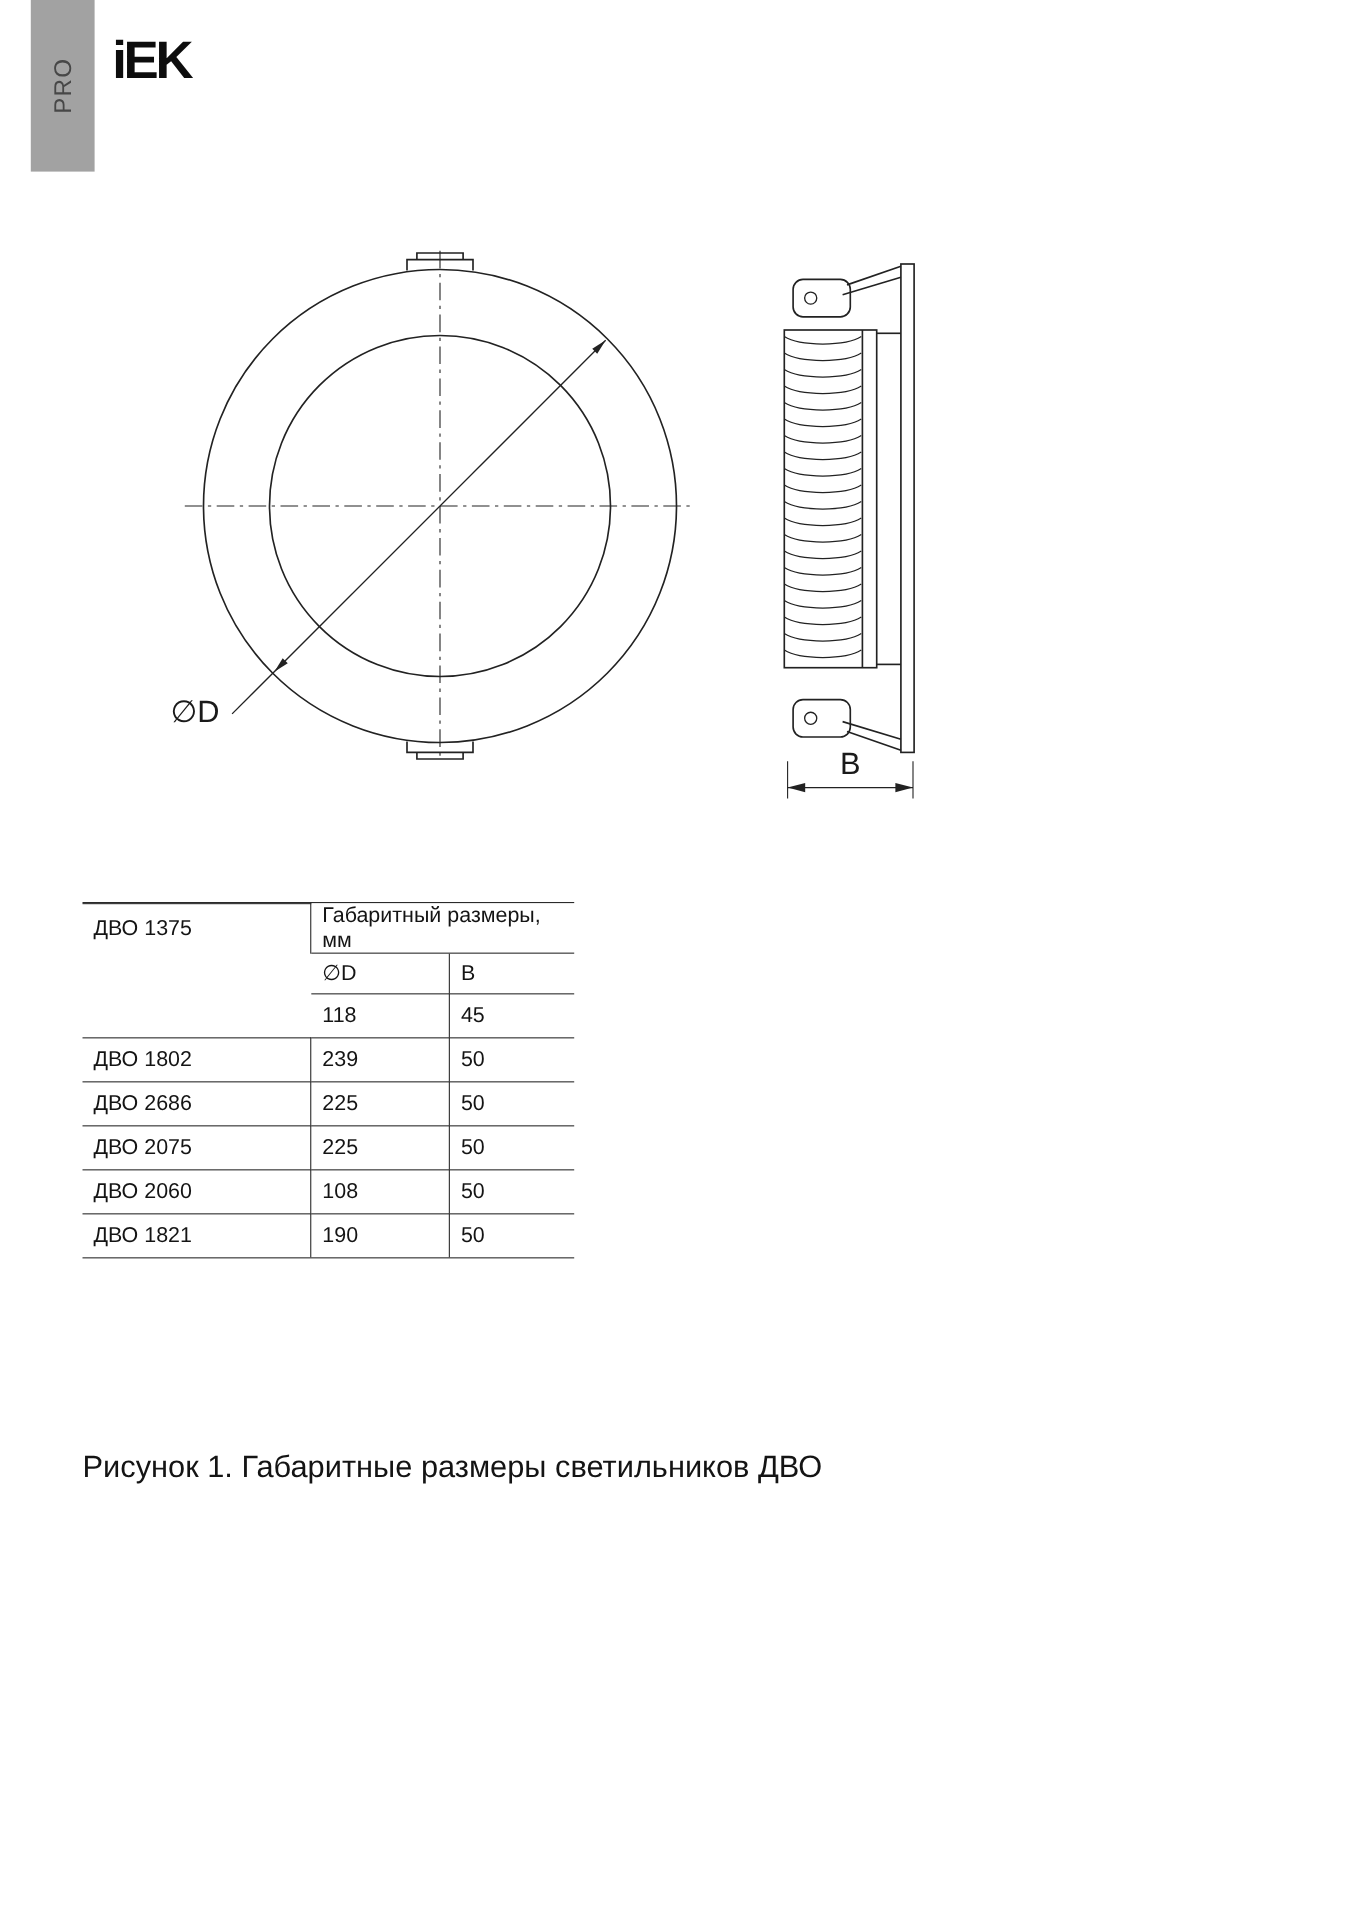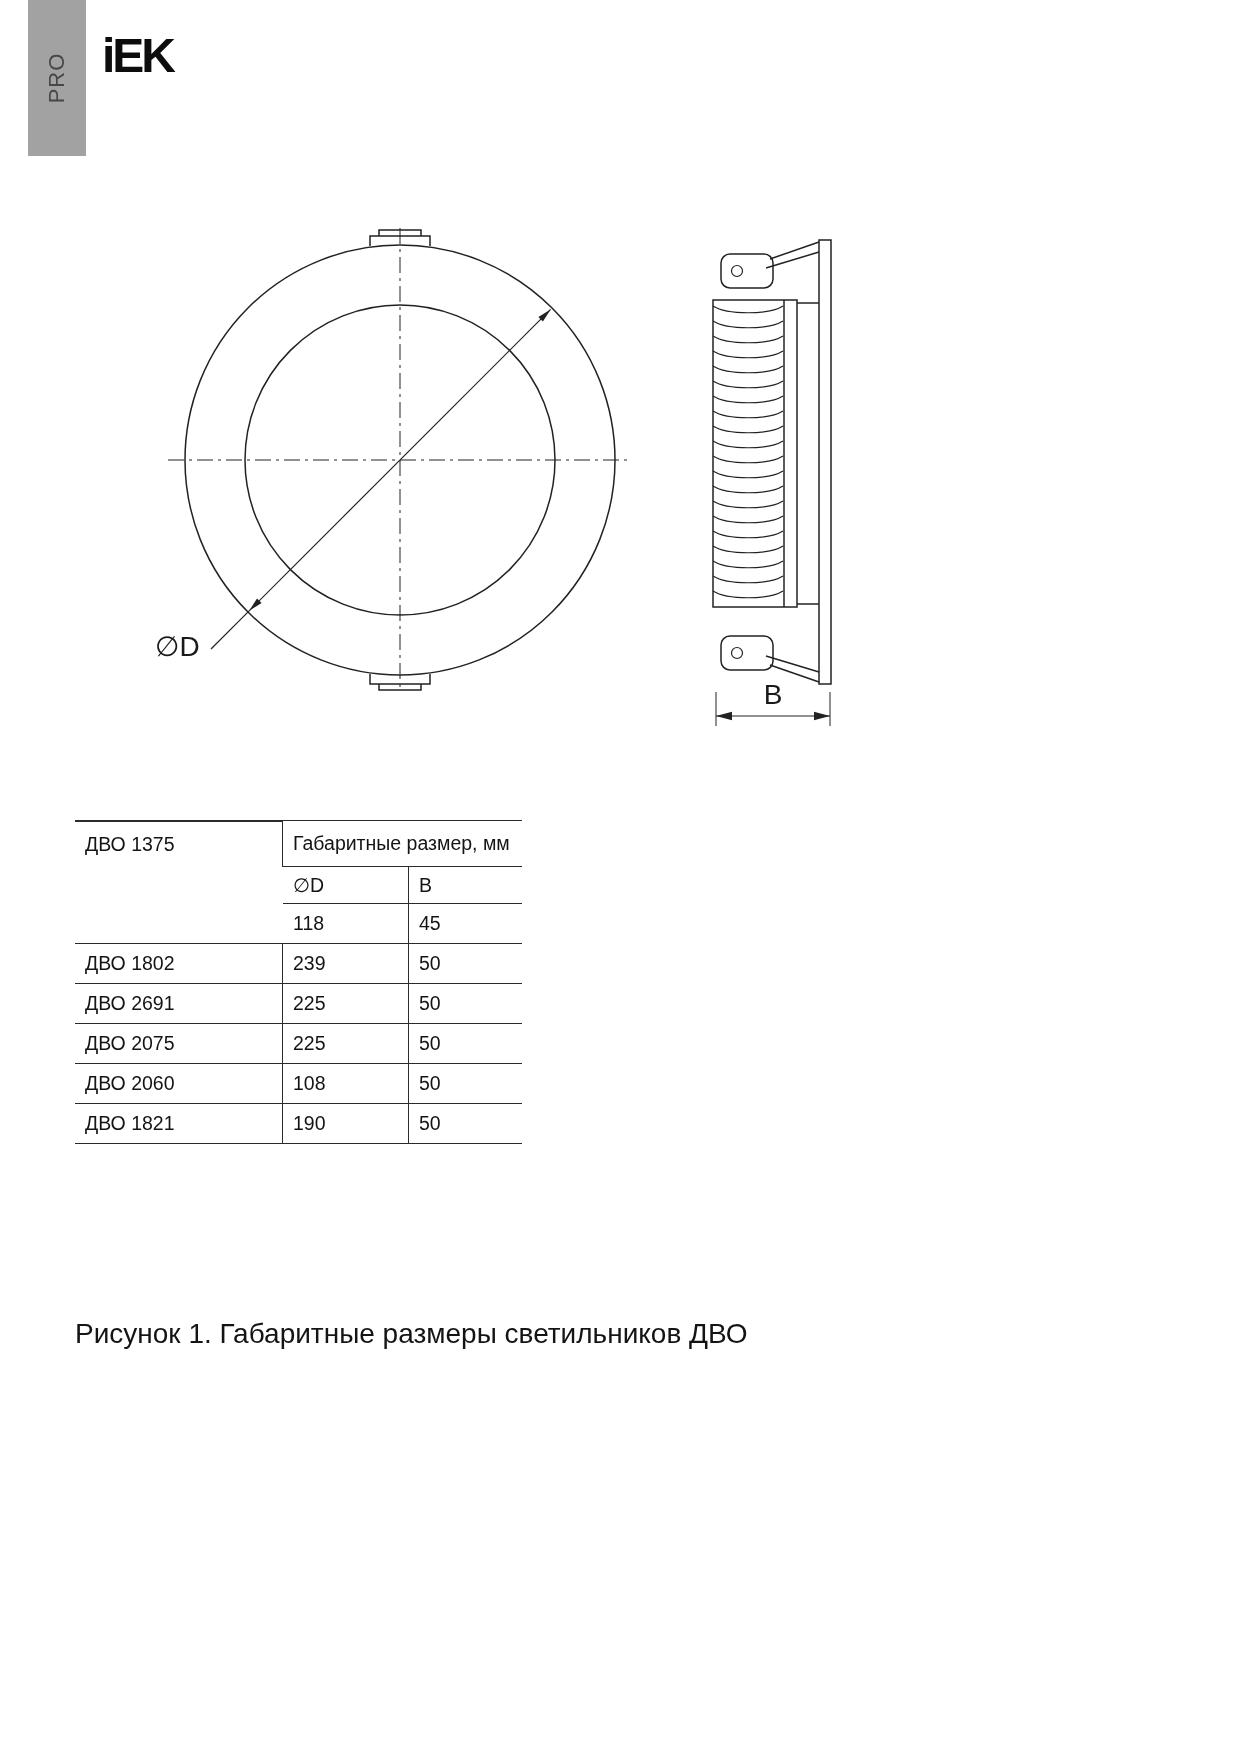--- a/index.html
+++ b/index.html
@@ -119,33 +119,33 @@
         <line x1="830" y1="692" x2="830" y2="726" stroke-width="1"></line>
         <line x1="716" y1="716" x2="830" y2="716" stroke-width="1.2"></line>
         <polygon points="716,716 732,711.8 732,720.2" fill="#222" stroke="none"></polygon>
         <polygon points="830,716 814,711.8 814,720.2" fill="#222" stroke="none"></polygon>
         <text x="773" y="704" text-anchor="middle" font-size="28" fill="#1a1a1a" stroke="none">B</text>
       </g>
     </g>
   </svg>
 
   <div class="dim-table">
-    <div class="cell th-size">Габаритные размер, мм</div>
+    <div class="cell th-size">Габаритный размеры, мм</div>
     <div class="cell th-d">∅D</div>
     <div class="cell th-b">B</div>
 
     <div class="cell td-type">ДВО 1375</div>
     <div class="cell td-d">118</div>
     <div class="cell td-b">45</div>
 
     <div class="cell td-type">ДВО 1802</div>
     <div class="cell td-d">239</div>
     <div class="cell td-b">50</div>
 
-    <div class="cell td-type">ДВО 2691</div>
+    <div class="cell td-type">ДВО 2686</div>
     <div class="cell td-d">225</div>
     <div class="cell td-b">50</div>
 
     <div class="cell td-type">ДВО 2075</div>
     <div class="cell td-d">225</div>
     <div class="cell td-b">50</div>
 
     <div class="cell td-type">ДВО 2060</div>
     <div class="cell td-d">108</div>
     <div class="cell td-b">50</div>

